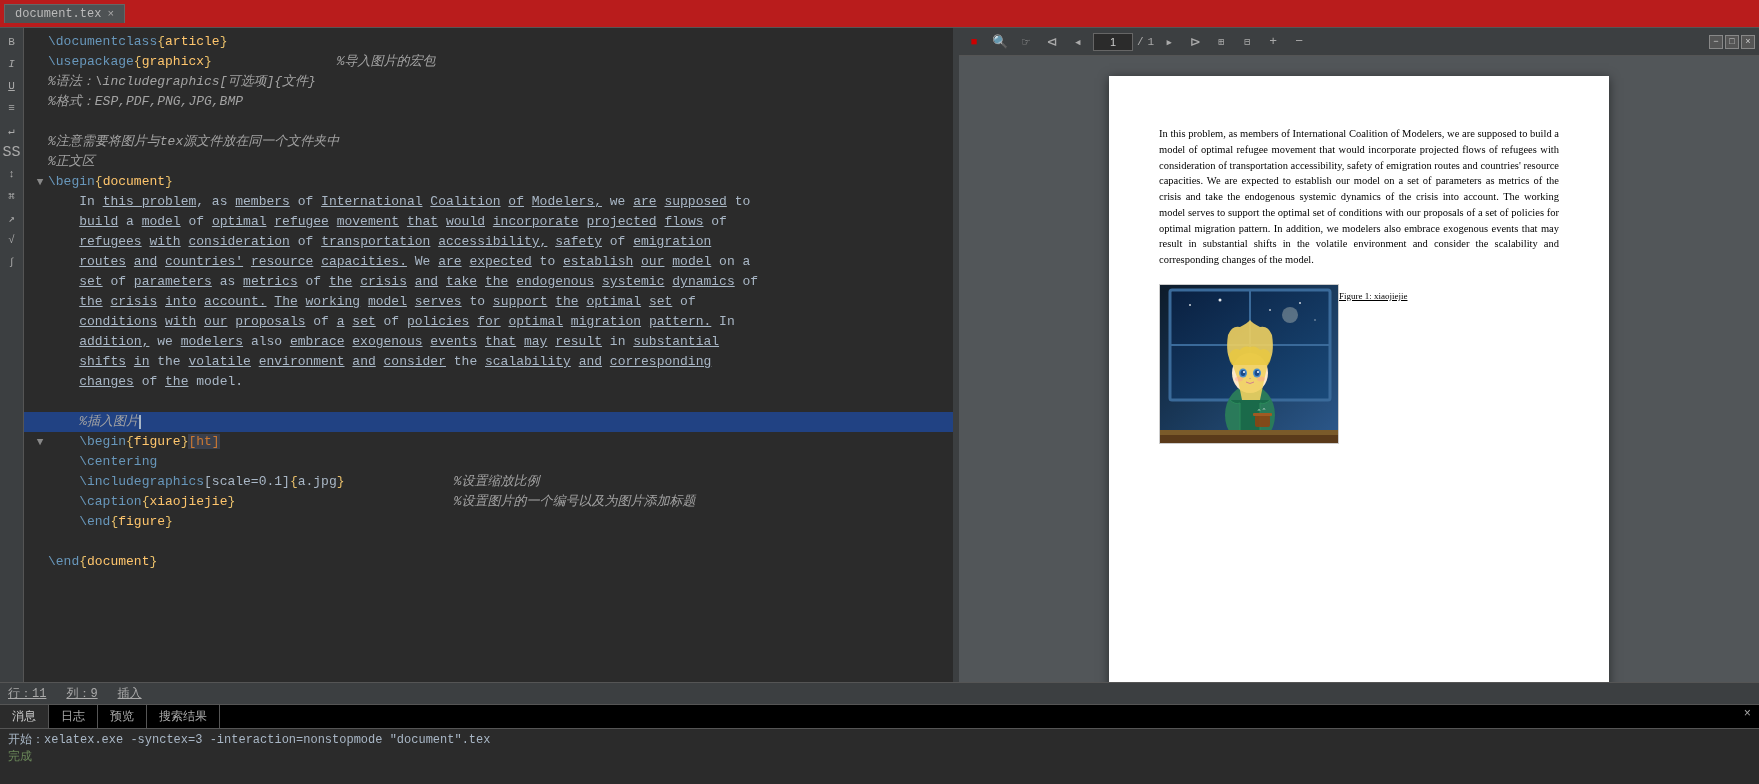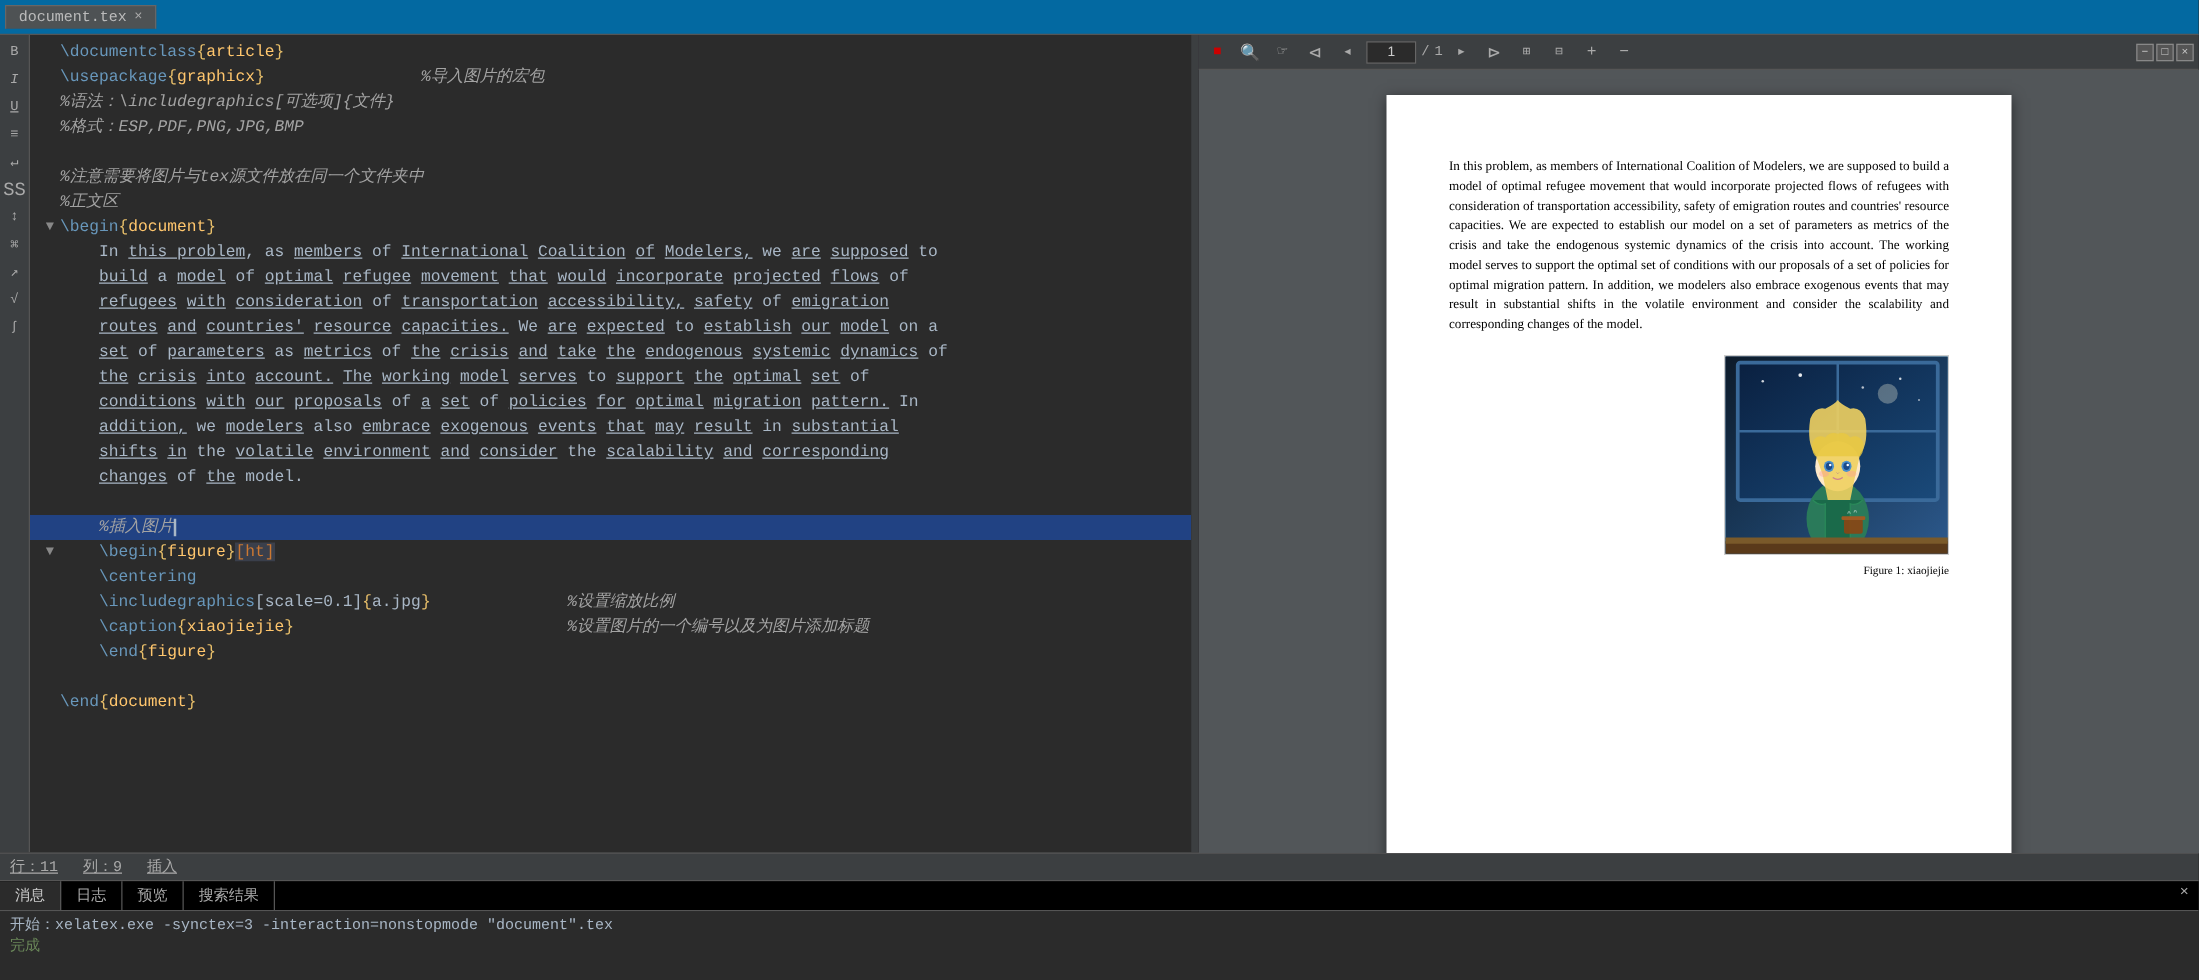--- a/index.html
+++ b/index.html
@@ -2,21 +2,21 @@
 <html><head>
   <meta charset="utf-8">
   <style>
     * { margin: 0; padding: 0; box-sizing: border-box; }
     body { font-family: 'Courier New', monospace; background: #2b2b2b; color: #a9b7c6; display: flex; flex-direction: column; height: 784px; overflow: hidden; }
 
     
     .top-bar {
       display: flex;
       align-items: center;
-      background: #0369a1;
+      background: #b91c1c;
       border-bottom: 1px solid #555;
       height: 28px;
       padding: 0 4px;
       flex-shrink: 0;
     }
     .tab {
       display: flex;
       align-items: center;
       background: #4e5254;
       border: 1px solid #666;
@@ -188,23 +188,24 @@
       line-height: 1.5;
       color: #000;
       position: relative;
     }
     .pdf-text-block {
       text-align: justify;
       margin-bottom: 12px;
     }
     .pdf-image-container {
       display: flex;
-      flex-direction: column;
-      align-items: flex-end;
+      flex-direction: row;
+      align-items: flex-start;
       margin: 16px 0;
+      text-decoration: underline;
     }
     .pdf-figure {
       width: 180px;
       height: 160px;
       background: linear-gradient(135deg, #1a3a5c 0%, #2d6a9f 30%, #7ec8e3 60%, #b8d4e8 80%, #4a7a9b 100%);
       border: 1px solid #ccc;
       position: relative;
       overflow: hidden;
     }
     

